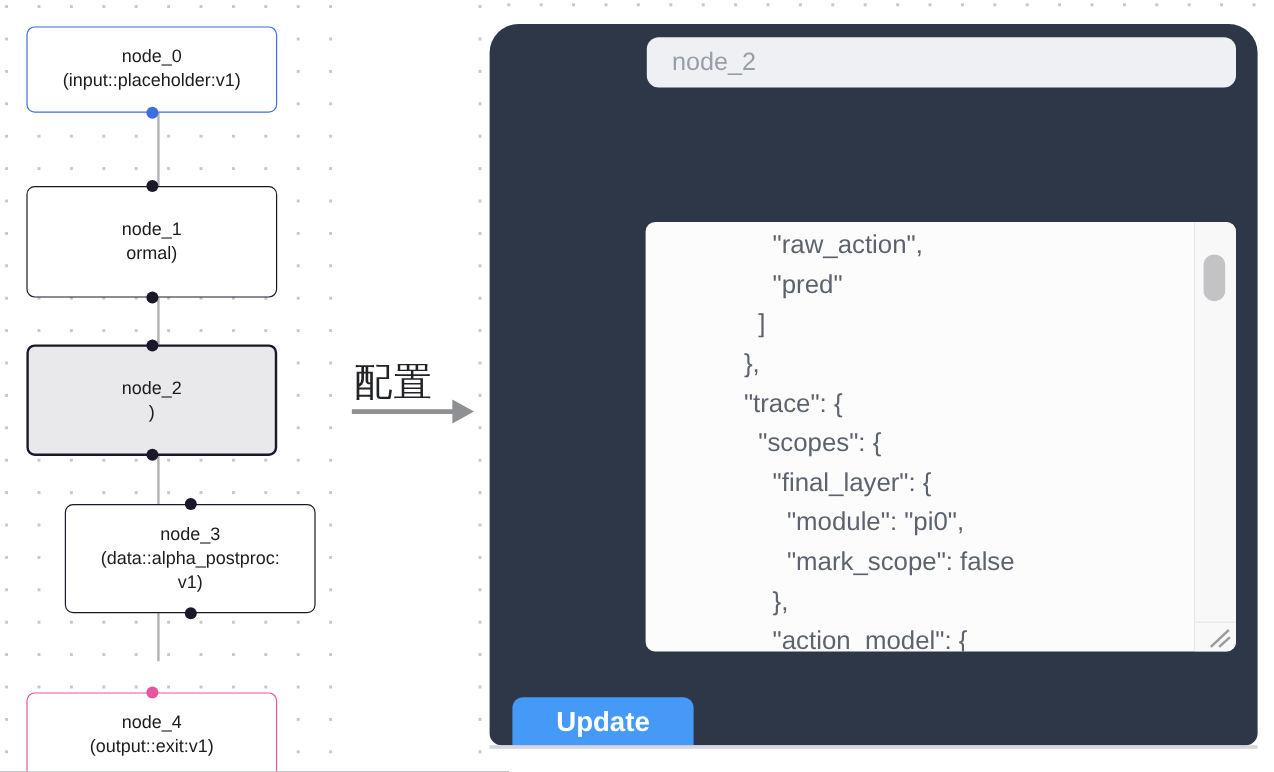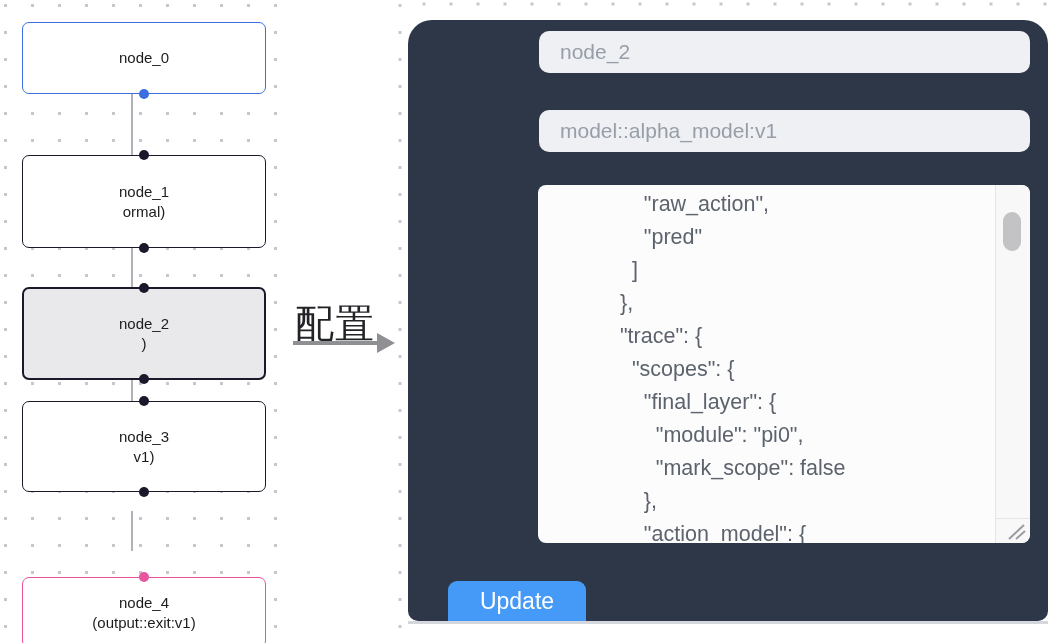--- a/index.html
+++ b/index.html
@@ -18,37 +18,37 @@
     background-size:27px 27px;}
   .dots-left{left:0;top:0;width:282px;height:643px;background-position:-8px -8px;}
   .dots-mid{left:386px;top:0;width:24px;height:643px;background-position:0.5px -8px;}
   .dots-top{left:408px;top:0;width:654px;height:16px;background-position:2.5px -9.5px;}
 
   
   .edge{position:absolute;left:131px;width:2px;background:var(--edge);}
   #e0{top:94px;height:61px}#e1{top:248px;height:39px}#e2{top:380px;height:40px}#e3{top:511px;height:40px}
 
   
-  .node{position:absolute;left:22px;width:244px;box-sizing:border-box;background:#fff;
+  .node{position:absolute;left:22px;width:209px;box-sizing:border-box;background:#fff;
     border:1.5px solid var(--node-default);border-radius:7px;
     display:flex;flex-direction:column;justify-content:center;align-items:center;
     text-align:center;font-size:15px;line-height:20px;color:#1c1c1f;}
   #n0{top:22px;height:72px;border-color:var(--node-input);}
   #n1{top:155px;height:93px;}
   #n2{top:287px;height:93px;background:var(--node-selected-bg);border-width:2px;}
-  #n3{top:401px;height:91px;}
+  #n3{top:420px;height:91px;margin-left:32px;}
   #n4{top:577px;height:71px;border-color:var(--node-output);text-align:right;}
   .handle{position:absolute;left:50%;transform:translateX(-50%);width:10px;height:10px;
     border-radius:50%;background:var(--node-default);}
   .handle.top{top:-6px}.handle.bot{bottom:-6px}
   #n0 .handle{background:var(--node-input);}
   #n4 .handle{background:var(--node-output);}
 
   
-  .anno-label{position:absolute;left:295px;top:297px;font-size:39px;font-weight:500;color:var(--anno);letter-spacing:1px;}
+  .anno-label{position:absolute;left:295px;top:297px;font-size:32px;font-weight:500;color:var(--anno);letter-spacing:1px;}
   .anno-arrow{position:absolute;left:293px;top:331px;width:102px;height:24px;}
 
   
   .panel{position:absolute;left:408px;top:20px;width:640px;height:601px;background:var(--panel-bg);
     border-radius:24px 24px 10px 10px;overflow:hidden;}
   .panel-edge{position:absolute;left:408px;top:621px;width:640px;height:3px;background:#c9cdd4;opacity:.8;}
   .flabel{position:absolute;left:8px;width:100px;text-align:right;font-size:24px;color:var(--label);}
   #lbl-id{top:19px}#lbl-type{top:97px}#lbl-config{top:178px}
   .fin{position:absolute;left:131px;width:491px;height:42px;box-sizing:border-box;border:none;outline:none;
     background:var(--input-bg);border-radius:10px;padding:0 0 0 21px;font-family:inherit;
@@ -56,60 +56,62 @@
   #in-id{top:11px}#in-type{top:90px}
   .tarea{position:absolute;left:130px;top:165px;width:492px;height:358px;background:var(--textarea-bg);
     border-radius:8px;overflow:hidden;}
   .tarea pre{position:absolute;left:0;top:0;right:34px;margin:0;padding:3px 0 0 70px;
     font-family:inherit;font-size:21.5px;line-height:33px;color:var(--code-text);white-space:pre;}
   .gutter{position:absolute;right:0;top:0;bottom:0;width:34px;background:#f8f8f9;
     border-left:1px solid #e6e6e9;border-radius:0 8px 8px 0;}
   .thumb{position:absolute;left:7px;top:27px;width:18px;height:39px;border-radius:9px;background:#c3c3c6;}
   .corner{position:absolute;right:0;bottom:0;width:34px;height:24px;border-top:1px solid #e6e6e9;}
   .corner svg{position:absolute;right:3px;bottom:2px;}
-  .update{position:absolute;left:19px;top:561px;width:138px;height:40px;border:none;cursor:pointer;
+  .update{position:absolute;left:19px;top:561px;width:151px;height:40px;border:none;cursor:pointer;
     background:var(--button-bg);color:var(--button-text);border-radius:9px 9px 0 0;
-    font-family:inherit;font-size:23px;font-weight:400;margin-left:21px;}
+    font-family:inherit;font-size:23px;font-weight:700;}
 </style>
 </head>
 <body>
 
 <div class="screen">
 
   <div class="dots dots-left"></div>
   <div class="dots dots-mid"></div>
   <div class="dots dots-top"></div>
 
   <div>
     <div class="edge" id="e0"></div>
     <div class="edge" id="e1"></div>
     <div class="edge" id="e2"></div>
     <div class="edge" id="e3"></div>
 
     <div class="node" id="n0">
       <div>node_0</div>
+      <div>(input::placeholder:v1)</div>
       <span class="handle bot"></span>
     </div>
 
     <div class="node" id="n1">
       <div>node_1</div>
       <div>ormal)</div>
       <span class="handle top"></span>
       <span class="handle bot"></span>
     </div>
 
     <div class="node" id="n2">
       <div>node_2</div>
       <div>)</div>
       <span class="handle top"></span>
       <span class="handle bot"></span>
     </div>
 
     <div class="node" id="n3">
       <div>node_3</div>
+      <div>(data::alpha_postproc:</div>
       <div>v1)</div>
       <span class="handle top"></span>
       <span class="handle bot"></span>
     </div>
 
     <div class="node" id="n4">
       <div>node_4</div>
       <div>(output::exit:v1)</div>
       <span class="handle top"></span>
     </div>
@@ -119,21 +121,20 @@
   <div class="anno-arrow">
     <svg width="102" height="24" viewBox="0 0 102 24">
       <rect x="0" y="10" width="86" height="4" fill="#8e9094"></rect>
       <polygon points="84,2 102,12 84,22" fill="#8e9094"></polygon>
     </svg>
   </div>
 
   <div class="panel">
     <input class="fin" id="in-id" value="node_2" style="">
 
-    <input class="fin" id="in-type" value="model::alpha_model:v1" style="">
 
     <div class="tarea">
       <pre id="config-pre">      "raw_action",
       "pred"
     ]
   },
   "trace": {
     "scopes": {
       "final_layer": {
         "module": "pi0",

